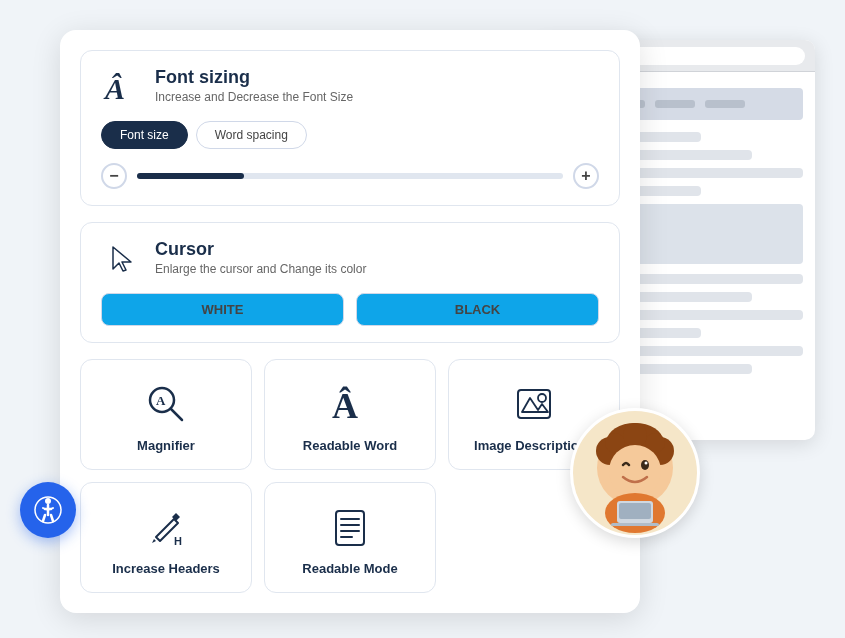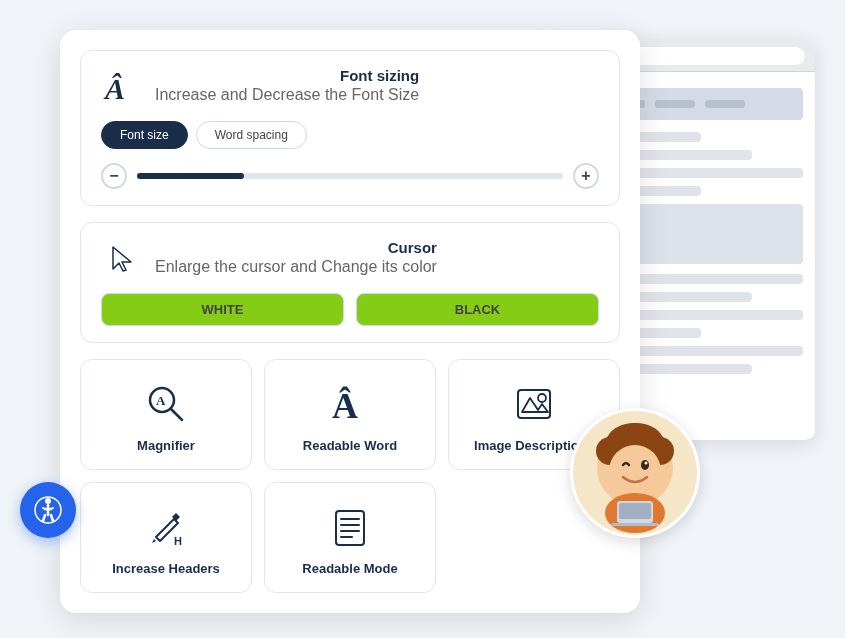--- a/index.html
+++ b/index.html
@@ -138,29 +138,28 @@
       display: flex;
       align-items: center;
       justify-content: center;
       font-size: 28px;
       color: #1a2e4a;
       font-weight: 900;
       font-style: italic;
     }
 
     .section-title {
-      font-size: 15px;
+      font-size: 18px;
       font-weight: 700;
       color: #1a2e4a;
       margin-bottom: 2px;
-      text-align: right;
     }
 
     .section-desc {
-      font-size: 16px;
+      font-size: 12px;
       color: #666;
     }
 
     
     .tab-group {
       display: flex;
       gap: 8px;
       margin-bottom: 14px;
       align-items: flex-end;
     }
@@ -231,21 +230,21 @@
     .cursor-btn {
       flex: 1;
       padding: 8px;
       border: 1.5px solid #d0d8e8;
       border-radius: 8px;
       text-align: center;
       font-size: 13px;
       font-weight: 600;
       color: #444;
       cursor: pointer;
-      background: #84cc16;
+      background: #0ea5e9;
     }
 
     
     .feature-grid {
       display: grid;
       grid-template-columns: repeat(3, 1fr);
       gap: 12px;
     }
 
     .feature-card {

